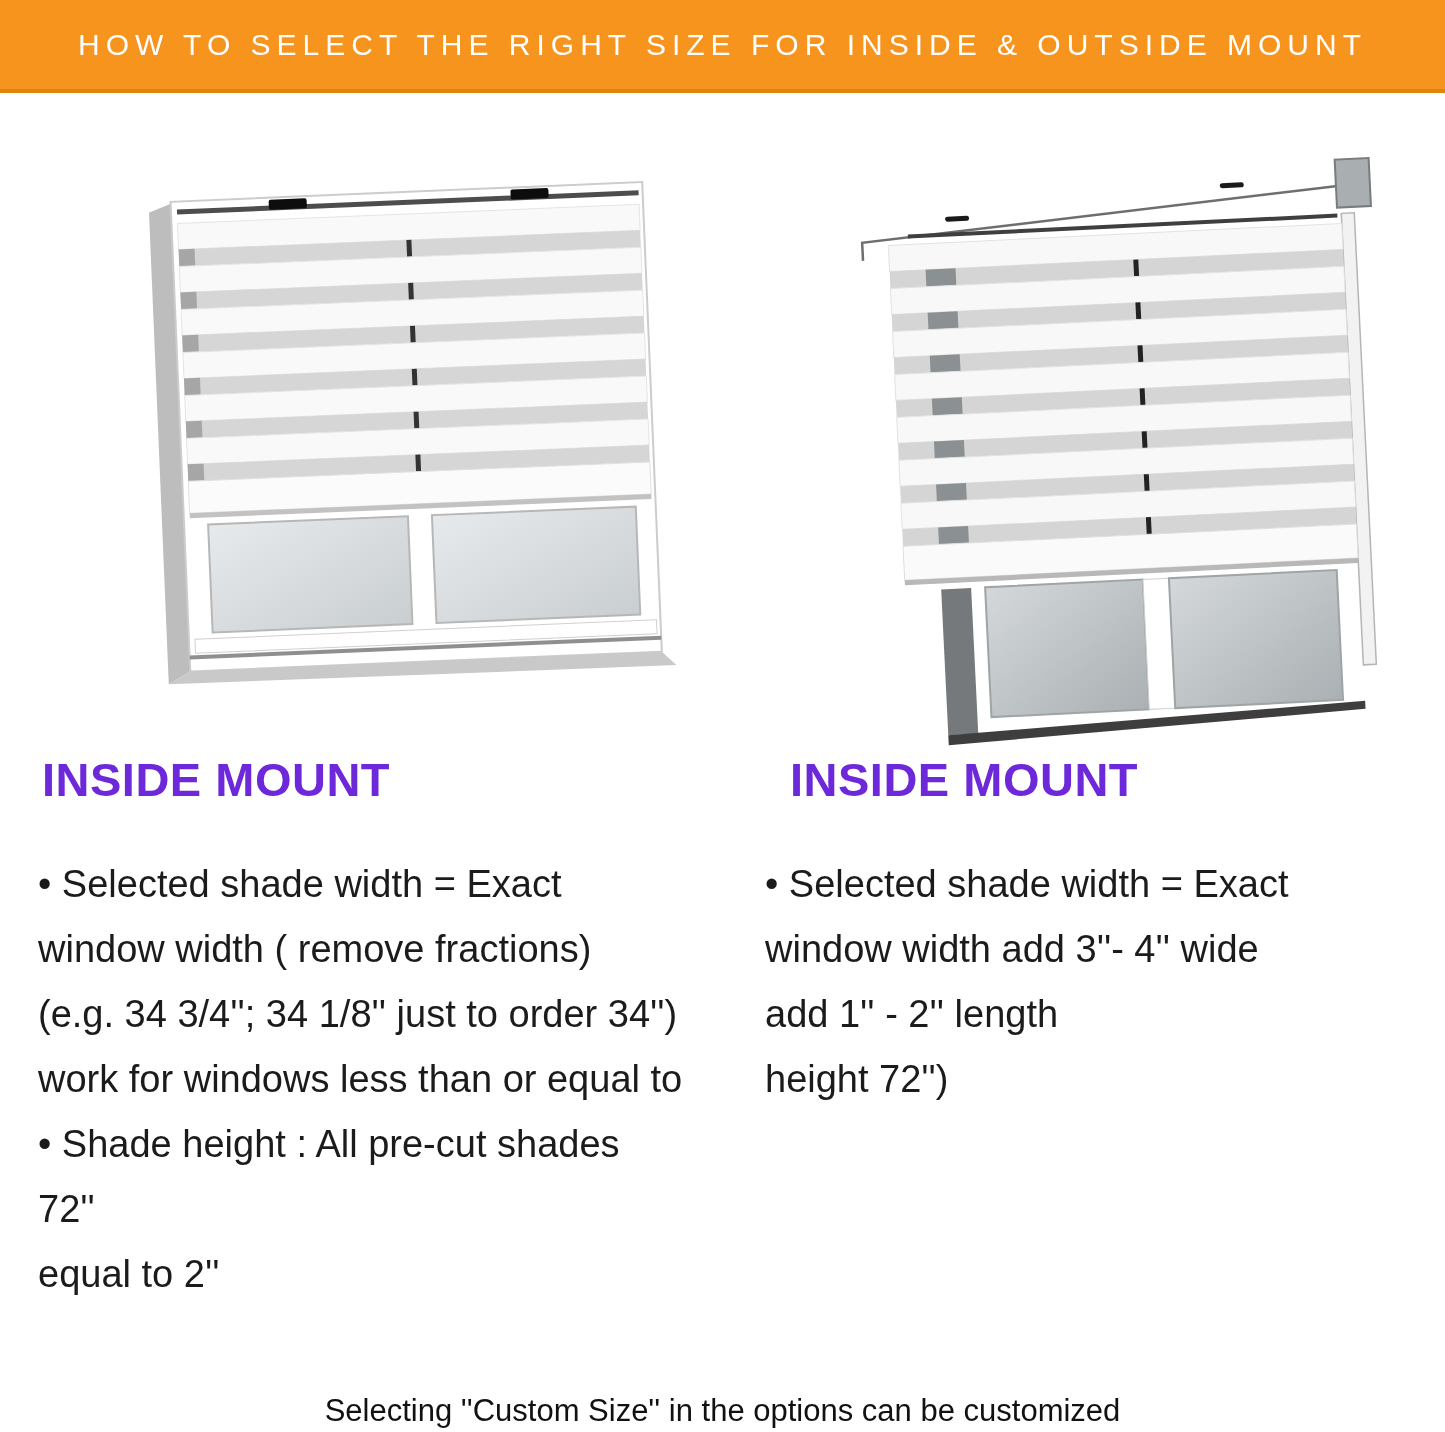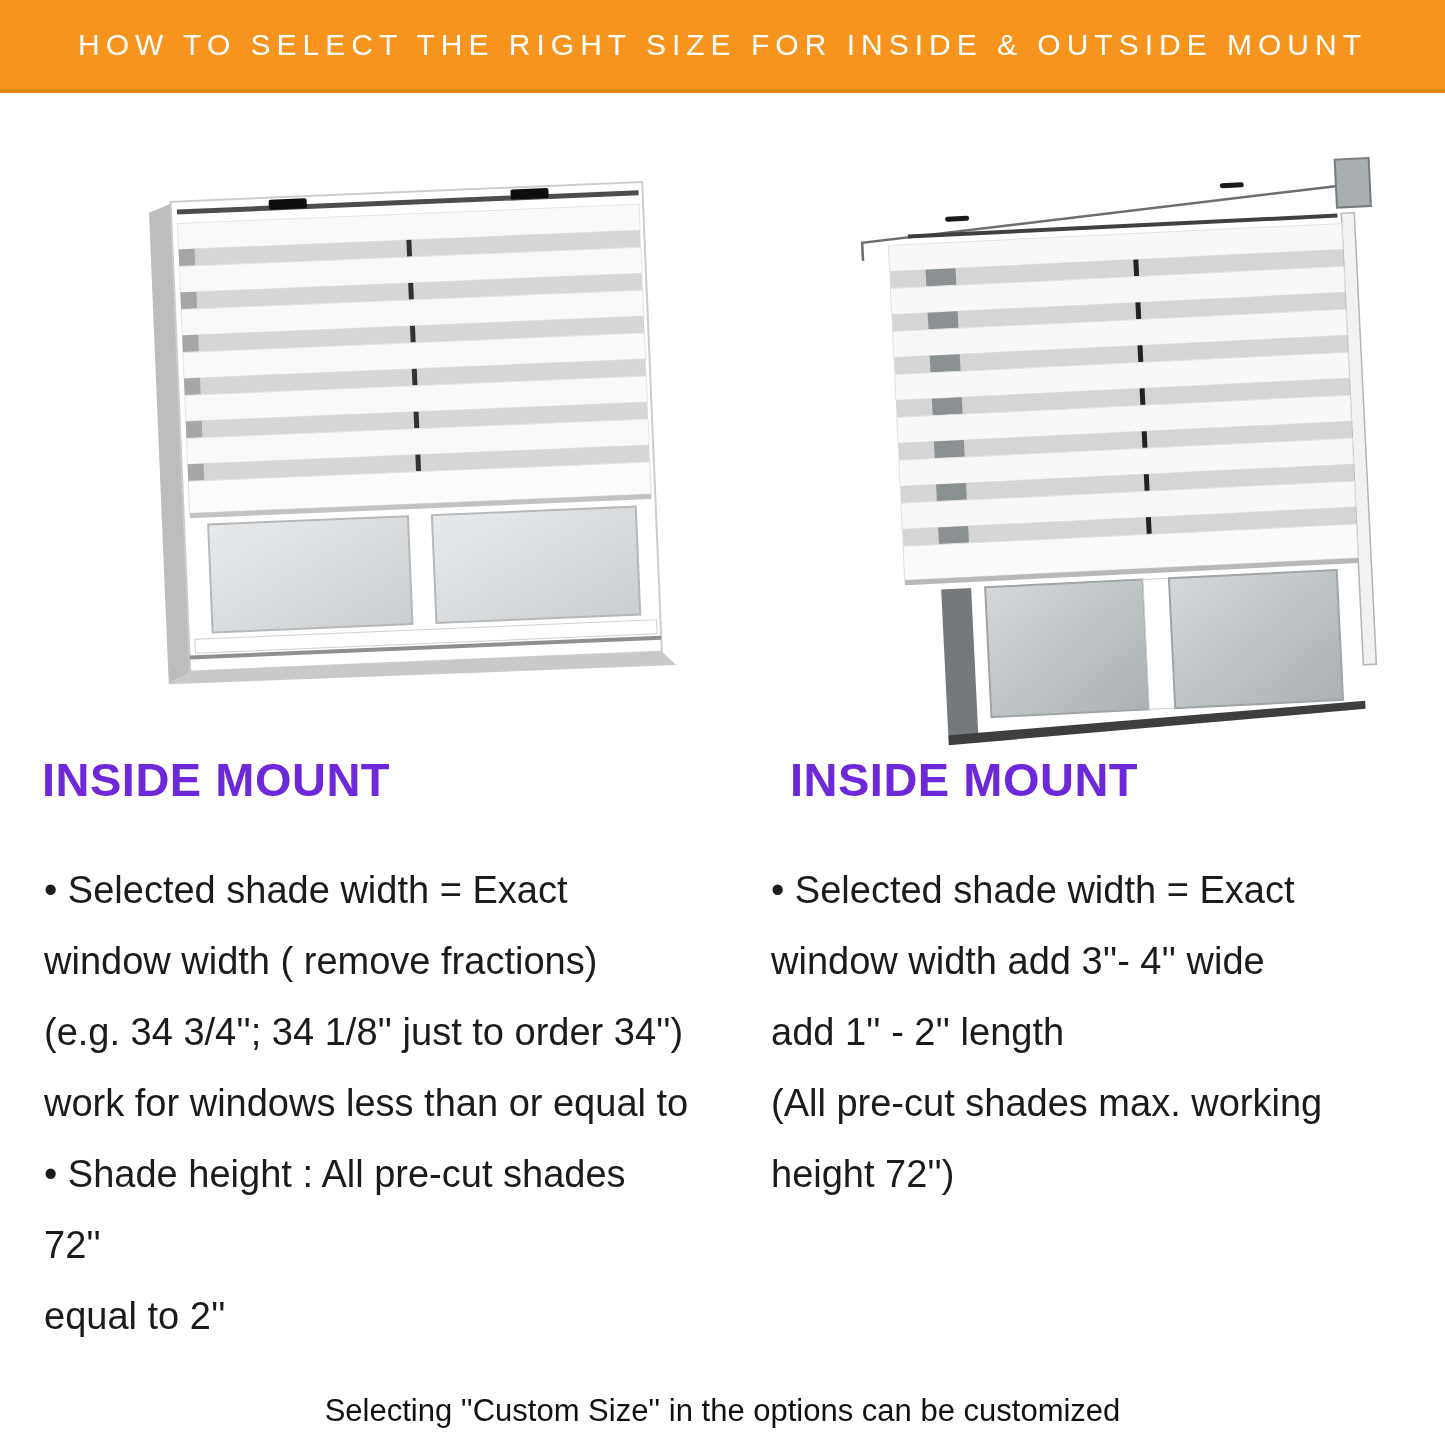--- a/index.html
+++ b/index.html
@@ -36,21 +36,21 @@
     font-weight:bold;
     letter-spacing:0.5px;
     line-height:1;
     white-space:nowrap;
   }
   .heading-inside  { left:42px;  top:756px; }
   .heading-outside { left:790px; top:756px; }
 
   .col { position:absolute; top:848px; color:#1B1B1B; font-size:38px; }
   .col .line {
-    margin:14px;
+    margin:8px;
     height:57px; line-height:57px;
     white-space:pre;
   }
   .col-inside  { left:30px;  width:700px; }
   .col-outside { left:757px; width:680px; }
 
   .footer-note {
     position:absolute; left:0; right:0; top:1393px;
     text-align:center;
     color:#111111;
@@ -203,17 +203,16 @@
   <p class="line">work for windows less than or equal to</p>
   <p class="line">• Shade height : All pre-cut shades</p>
   <p class="line">72''</p>
   <p class="line">equal to 2''</p>
 </div>
 
 <div class="col col-outside">
   <p class="line">• Selected shade width = Exact</p>
   <p class="line">window width add 3''- 4'' wide</p>
   <p class="line">add 1'' - 2'' length</p>
-  <p class="line">(All pre-cut shades max. working</p>
   <p class="line">height 72'')</p>
 </div>
 
 <div class="footer-note">Selecting ''Custom Size'' in the options can be customized</div>
 
 </body></html>

